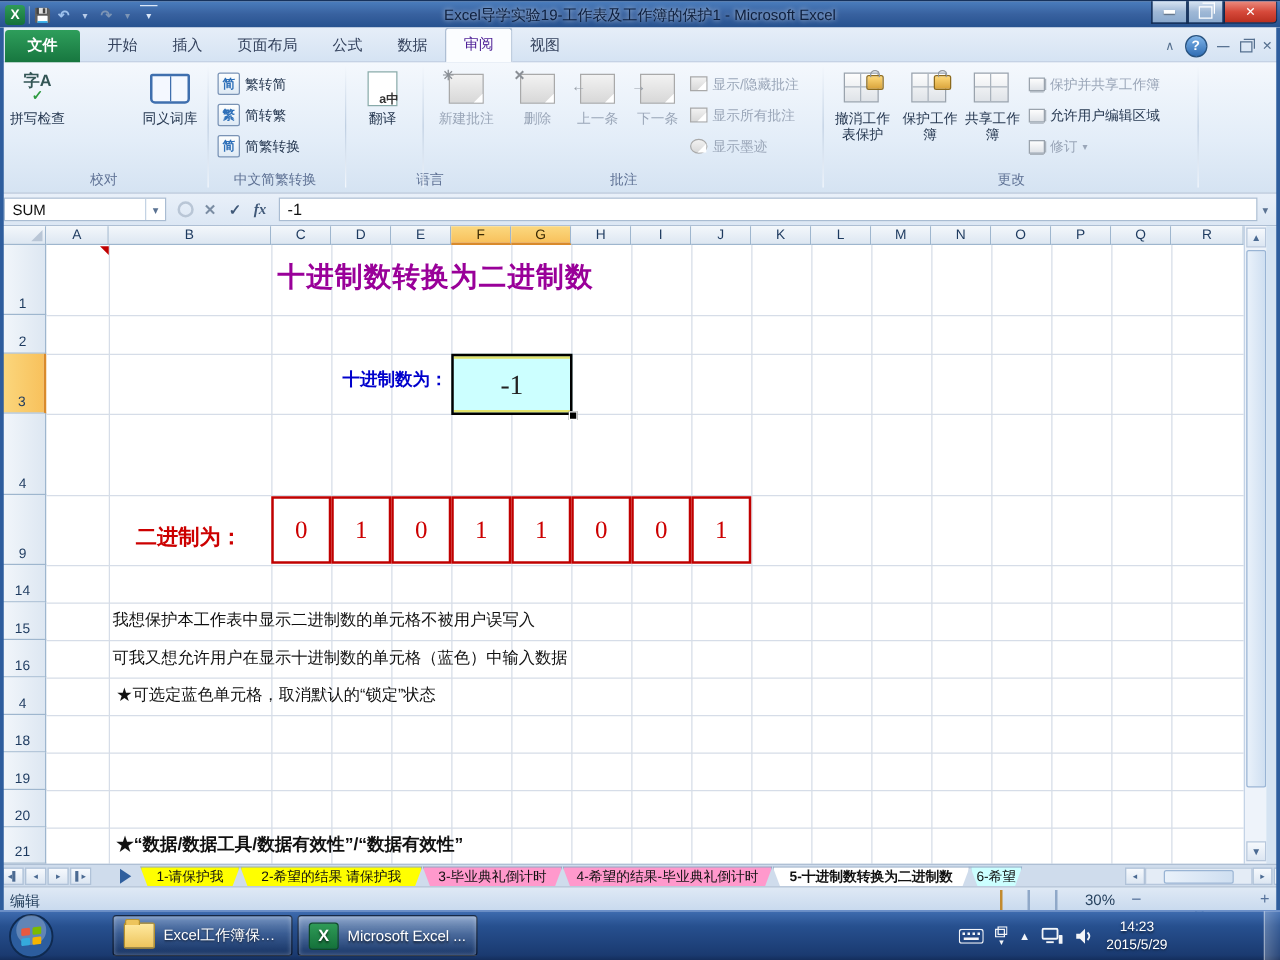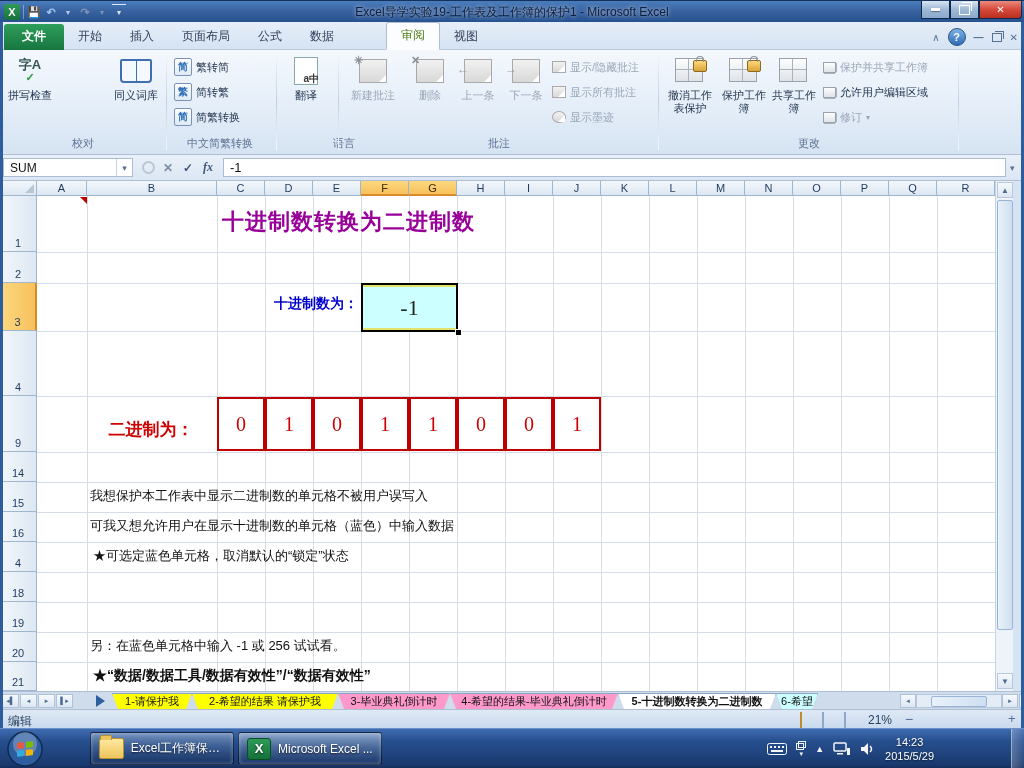--- a/index.html
+++ b/index.html
@@ -27,24 +27,24 @@
   .wbtn.close{width:43px;background:linear-gradient(#eb8b7e,#d6493a 50%,#b92f1f);border-bottom-right-radius:4px;}
   .wbtn .bar{width:9px;height:3px;background:#fff;box-shadow:0 1px 1px rgba(0,0,0,.4);}
   .rst{position:relative;width:9px;height:8px;border:1px solid #fff;}
   .rst::after{content:'';position:absolute;left:2px;top:-4px;width:9px;height:8px;
     border-top:1px solid #fff;border-right:1px solid #fff;}
   
   .tabrow{left:0;top:22px;width:1024px;height:28px;
     background:linear-gradient(#e6eef8,#d5e3f3);border-bottom:1px solid #b9c9de;box-sizing:border-box;}
   .tabs{left:4px;top:4px;display:flex;align-items:flex-end;height:24px;}
   .filetab{background:linear-gradient(#2e9e5b,#17763f);color:#fff;font-weight:bold;
-    padding:4px 18px 5px;border-radius:3px 3px 0 0;}
+    padding:4px 18px 5px;border-radius:3px 3px 0 0;margin-right:8px;}
   .rtab{padding:4px 14px 5px;color:#33415c;}
   .rtab.active{background:#fbfdff;border:1px solid #aebfd4;border-bottom:1px solid #fbfdff;
-    border-radius:3px 3px 0 0;color:#4d7c0f;margin-left:38px;}
+    border-radius:3px 3px 0 0;color:#4c1d95;}
   .tabrowbtns{right:6px;top:6px;display:flex;gap:8px;align-items:center;}
   .minirb{color:#56708f;font-size:10px;}
   .helpbtn{width:16px;height:16px;border-radius:50%;background:linear-gradient(#7db3e8,#2f6cb3);
     color:#fff;font-weight:bold;font-size:11px;display:flex;align-items:center;justify-content:center;
     border:1px solid #27527f;}
   .mini-restore{width:8px;height:7px;border:1px solid #56708f;position:relative;}
   .mini-restore::after{content:'';position:absolute;left:2px;top:-3px;width:8px;height:7px;
     border-top:1px solid #56708f;border-right:1px solid #56708f;}
   
   .ribbon{left:0;top:50px;width:1024px;height:105px;
@@ -462,21 +462,20 @@
     <div class="bincell" style="left: 313px; top: 216px; width: 48px; height: 54px; color: rgb(204, 0, 0);">0</div>
     <div class="bincell" style="left: 361px; top: 216px; width: 48px; height: 54px; color: rgb(204, 0, 0);">1</div>
     <div class="bincell" style="left: 409px; top: 216px; width: 48px; height: 54px; color: rgb(204, 0, 0);">1</div>
     <div class="bincell" style="left: 457px; top: 216px; width: 48px; height: 54px; color: rgb(204, 0, 0);">0</div>
     <div class="bincell" style="left: 505px; top: 216px; width: 48px; height: 54px; color: rgb(204, 0, 0);">0</div>
     <div class="bincell" style="left: 553px; top: 216px; width: 48px; height: 54px; color: rgb(204, 0, 0);">1</div>
 
     <div class="abs note" style="left:90px;top:336px;">可我又想允许用户在显示十进制数的单元格（蓝色）中输入数据</div>
     <div class="abs note" style="left:90px;top:306px;">我想保护本工作表中显示二进制数的单元格不被用户误写入</div>
     <div class="abs note" style="left:93px;top:366px;">★可选定蓝色单元格，取消默认的“锁定”状态</div>
-    <div class="abs note" style="left:90px;top:456px;">另：在蓝色单元格中输入 -1 或 256 试试看。</div>
     <div class="abs note bold" style="left:93px;top:486px;">★“数据/数据工具/数据有效性”/“数据有效性”</div>
 
     <div class="vsb">
       <div class="sbarrow" style="top:1px;">▲</div>
       <div class="sbthumb" style="top:19px;height:430px;"></div>
       <div class="sbarrow" style="top:492px;">▼</div>
     </div>
     <div class="rightframe"></div>
   </div>
 
@@ -512,21 +511,21 @@
     </div>
     <div class="hsb tnavbtn" style="left:1002px;width:16px;">▸</div>
     <div class="grip" style="left:1019px;"></div>
   </div>
 
   <div class="abs statusbar">
     <span class="abs" style="left:8px;top:3px;">编辑</span>
     <span class="abs vicon active" style="left:800px;top:3px;"></span>
     <span class="abs vicon" style="left:820px;top:3px;"></span>
     <span class="abs vicon" style="left:840px;top:3px;"></span>
-    <span class="abs" style="left:868px;top:3px;">21%</span>
+    <span class="abs" style="left:868px;top:3px;">30%</span>
     <span class="abs" style="left:905px;top:1px;font-size:14px;color:#55719a;">−</span>
     <div class="abs ztrack" style="left:920px;top:9px;width:82px;">
       <span class="ztick"></span>
       <span class="zthumb" style="left:36px;"></span>
     </div>
     <span class="abs" style="left:1008px;top:1px;font-size:13px;color:#55719a;">+</span>
   </div>
 
   <div class="winframe" style="left:0;top:22px;height:706px;"></div>
   <div class="winframe" style="left:1021px;top:22px;height:706px;"></div>

